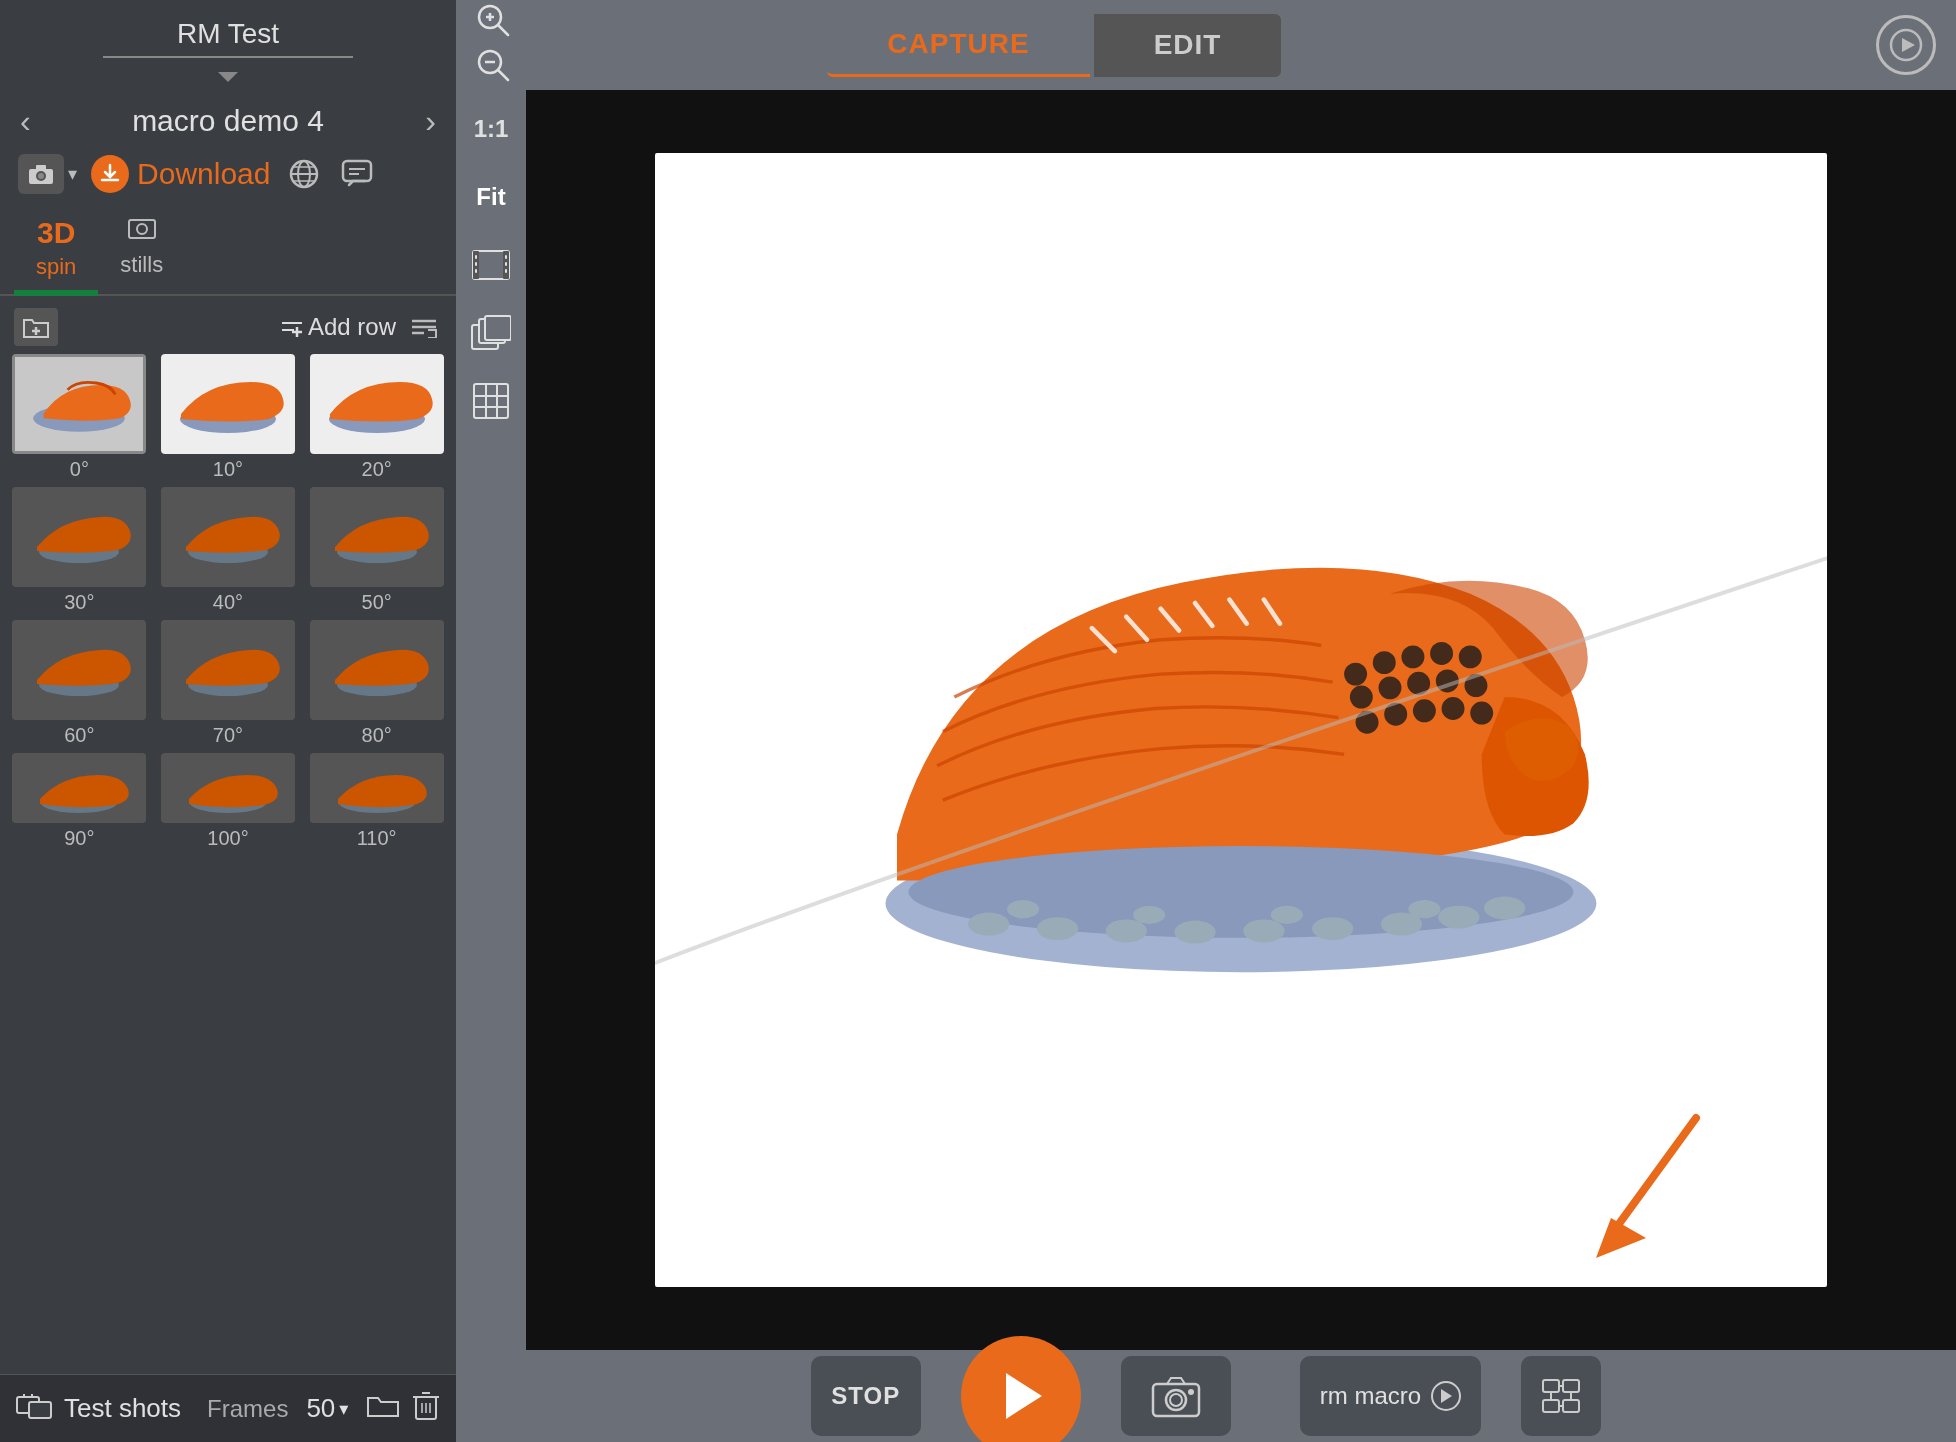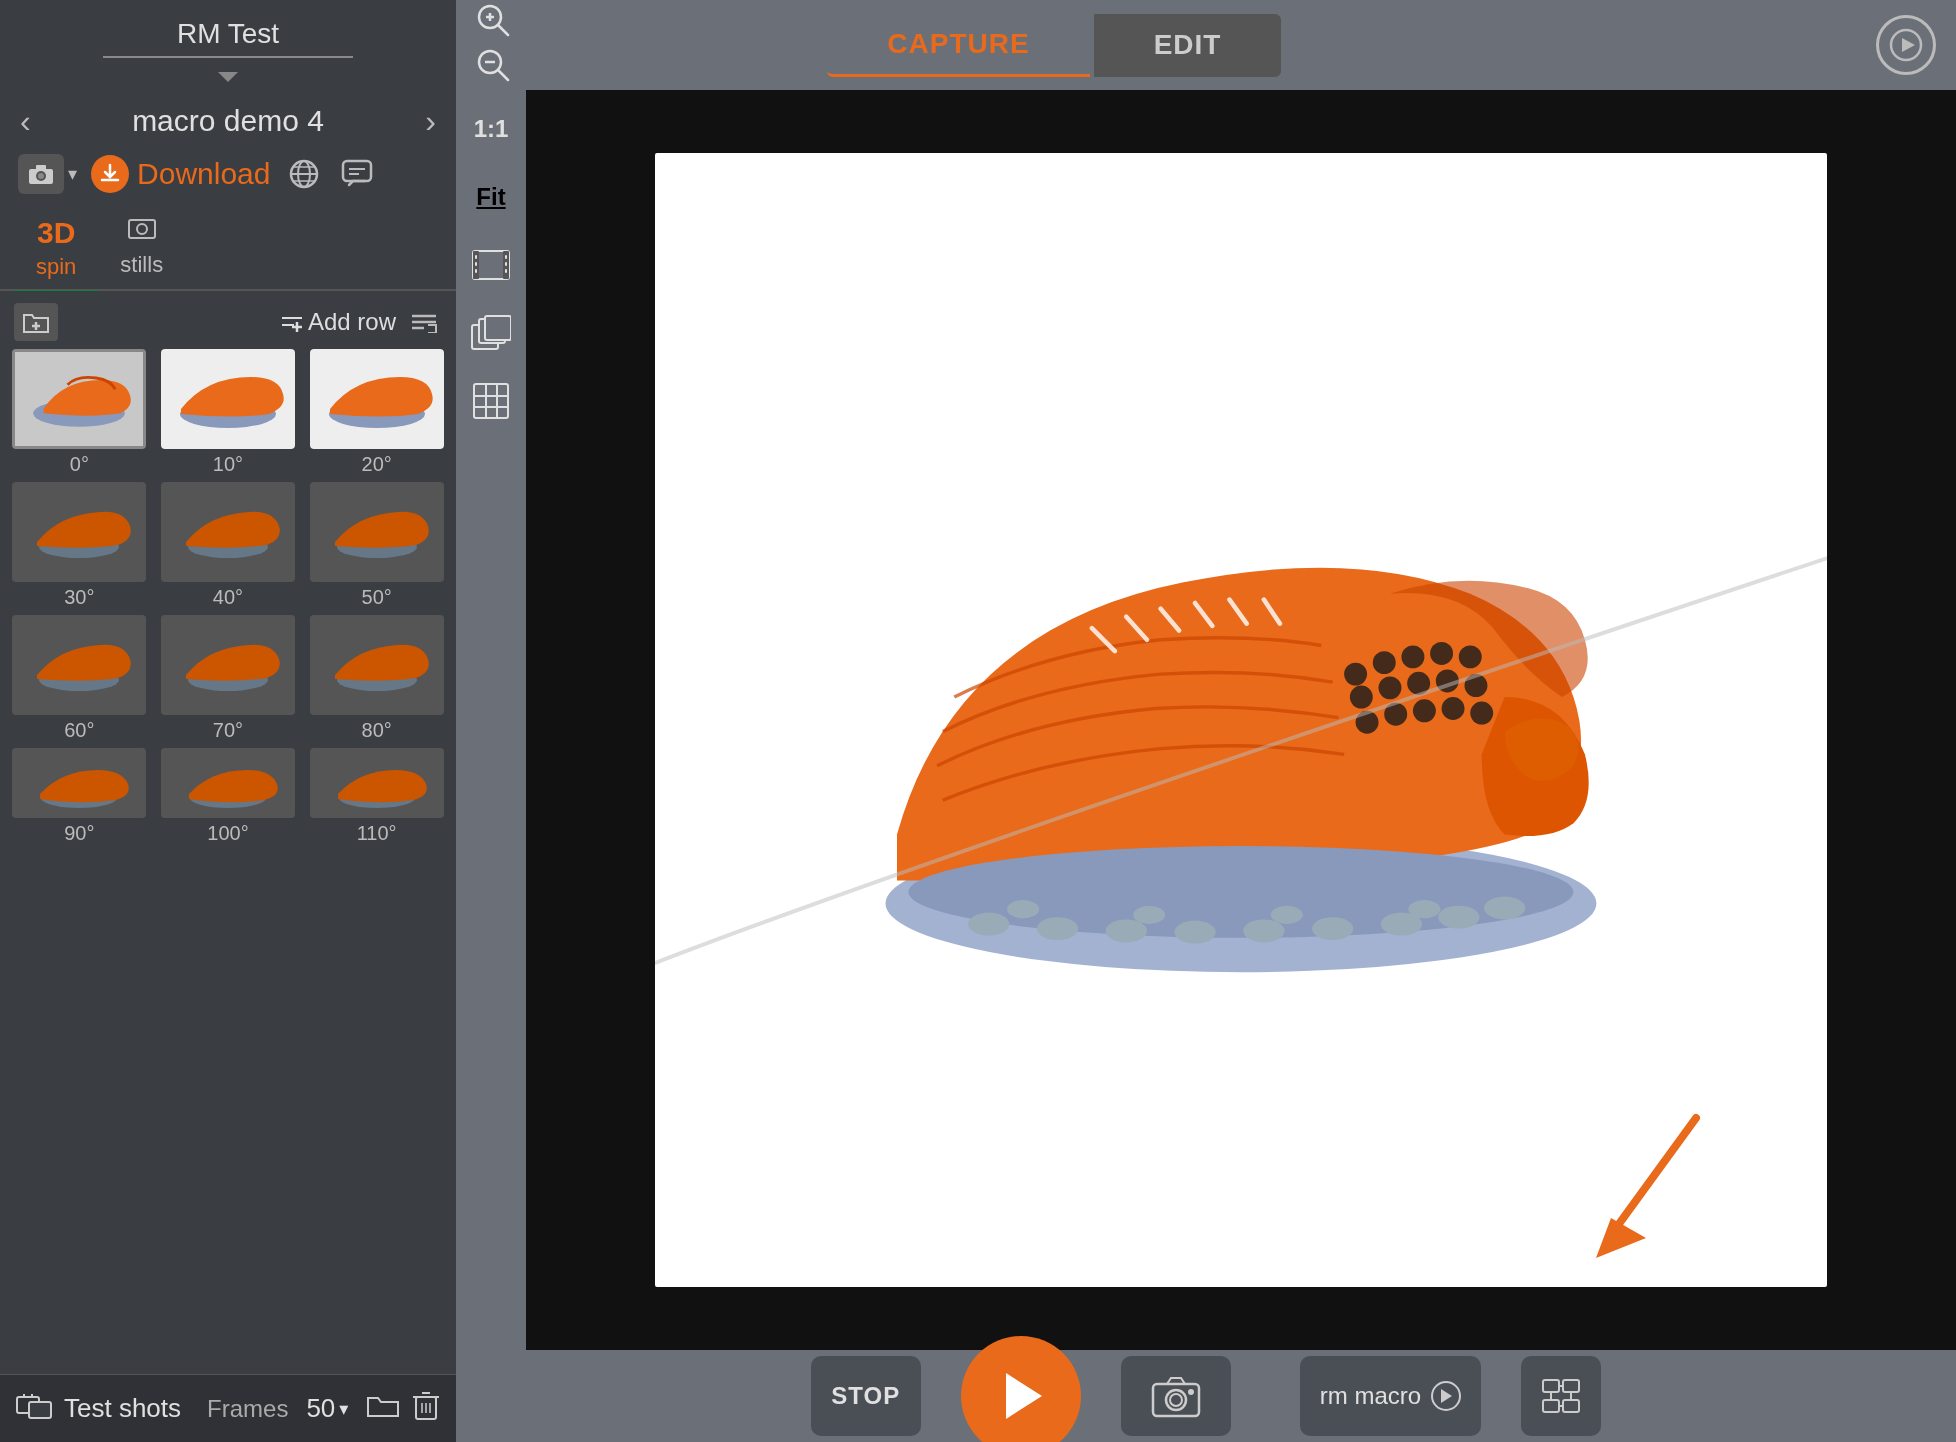--- a/index.html
+++ b/index.html
@@ -165,21 +165,21 @@
       cursor: pointer;
       color: #bbb;
       font-size: 22px;
       gap: 4px;
       border-bottom: 3px solid transparent;
       margin-bottom: -2px;
     }
 
     .mode-tab.active {
       color: #e86a1a;
-      border-bottom: 1px solid #15803d;
+      border-bottom: 6px solid #15803d;
     }
 
     .mode-tab-icon {
       font-size: 28px;
     }
 
     
     .shots-toolbar {
       display: flex;
       align-items: center;
@@ -866,21 +866,21 @@
     </button>
   </div>
 
   <div class="viewer-body">
 
     <div class="left-tools">
       <button class="tool-btn">
         <span style="color:#e0e0e0;font-size:24px;font-weight:600;">1:1</span>
       </button>
       <button class="tool-btn">
-        <span style="color:#000000;font-size:24px;font-weight:600;text-decoration:underline;">Fit</span>
+        <span style="color:#ffffff;font-size:24px;font-weight:600;">Fit</span>
       </button>
       <button class="tool-btn">
         <svg width="40" height="32" viewBox="0 0 40 32" fill="none">
           <rect x="2" y="2" width="36" height="28" rx="2" stroke="#e0e0e0" stroke-width="2"></rect>
           <rect x="2" y="2" width="6" height="28" fill="#555" rx="1"></rect>
           <rect x="32" y="2" width="6" height="28" fill="#555" rx="1"></rect>
           <rect x="4" y="6" width="2" height="4" rx="1" fill="#e0e0e0"></rect>
           <rect x="4" y="13" width="2" height="4" rx="1" fill="#e0e0e0"></rect>
           <rect x="4" y="20" width="2" height="4" rx="1" fill="#e0e0e0"></rect>
           <rect x="34" y="6" width="2" height="4" rx="1" fill="#e0e0e0"></rect>

